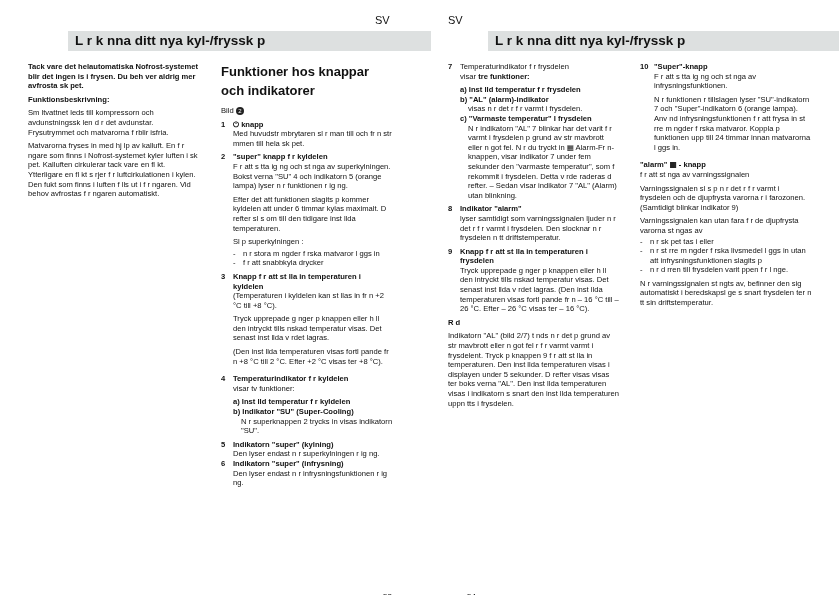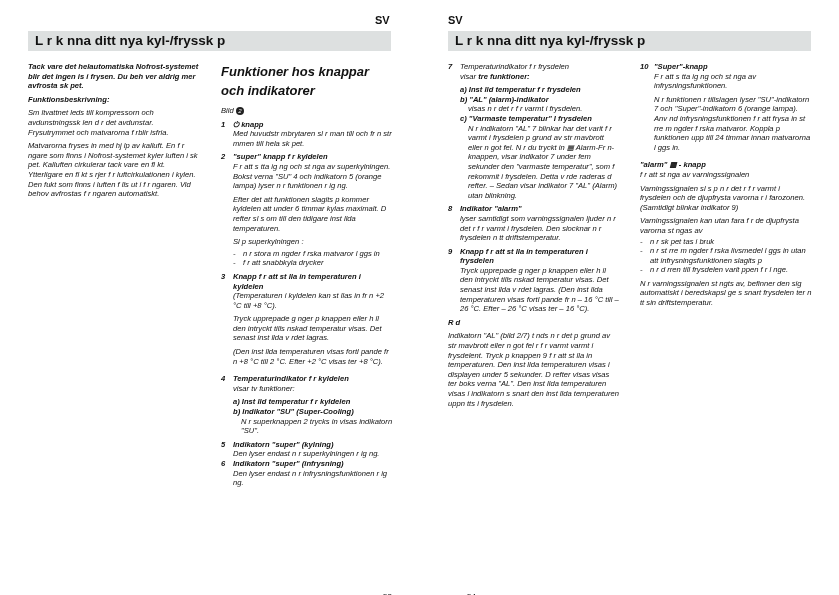--- a/index.html
+++ b/index.html
@@ -1,26 +1,26 @@
 <!DOCTYPE html>
 <html><head>
 <meta charset="utf-8">
 <style>
   html,body{margin:0;padding:0;background:#fff;}
   body{width:839px;height:595px;position:relative;overflow:hidden;font-family:"Liberation Sans",sans-serif;color:#111;}
   .page{position:absolute;top:0;height:595px;}
   .page.left{left:0;width:420px;}
   .page.right{left:420px;width:419px;}
-  .lang{position:absolute;top:14px;font-weight:bold;font-size:11px;}
+  .lang{position:absolute;top:14px;font-weight:normal;font-size:11px;}
   .page.left .lang{left:375px;}
   .page.right .lang{left:28px;}
-  .banner{position:absolute;top:31px;height:20px;background:#dde0e0;font-weight:bold;font-size:13.5px;line-height:20px;padding-left:7px;box-sizing:border-box;}
+  .banner{position:absolute;top:31px;height:20px;background:#dde0e0;font-weight:bold;font-size:13.5px;line-height:20px;padding-left:7px;box-sizing:border-box;margin-left:40px;}
   .page.left .banner{left:28px;width:363px;}
   .page.right .banner{left:28px;width:363px;}
-  .col{position:absolute;font-size:7.6px;line-height:9.6px;font-style:italic;}
+  .col{position:absolute;font-size:7.6px;line-height:9.6px;}
   .col p{margin:0 0 4px 0;}
   .b{font-weight:bold;}
   .h2{font-size:13px;line-height:19px;font-weight:bold;margin:0 0 6px 0;}
   .item{display:flex;margin-bottom:4px;}
   .num{width:12px;flex:none;font-weight:bold;}
   .body{flex:1;}
   .dash{display:flex;}
   .dash .d{width:10px;flex:none;}
   .pnum{position:absolute;top:560px;font-size:8px;margin-top:32px;}
   .icon-inline{display:inline-block;font-weight:bold;}
@@ -160,21 +160,21 @@
     </div>
 
     <div class="item">
       <div class="body">
         <div class="b">"alarm" ▦ - knapp</div>
         <p>f  r att st  nga av varningssignalen</p>
         <p>Varningssignalen sl  s p   n  r det   r f  r varmt i frysdelen och de djupfrysta varorna   r i farozonen. (Samtidigt blinkar indikator 9)</p>
         <p style="margin-bottom:1px">Varningssignalen kan utan fara f  r de djupfrysta varorna st  ngas av</p>
         <div class="dash">
             <span class="d">-</span>
-            <span>n  r sk  pet tas i bruk</span>
+            <span>n  r sk  pet tas i eller</span>
           </div>
         <div class="dash">
             <span class="d">-</span>
             <span>n  r st  rre m  ngder f  rska livsmedel l  ggs in utan att infrysningsfunktionen slagits p</span>
           </div>
         <div class="dash" style="margin-bottom:4px">
             <span class="d">-</span>
             <span>n  r d  rren till frysdelen varit   ppen f  r l  nge.</span>
           </div>
         <p>N  r varningssignalen st  ngts av, befinner den sig automatiskt i beredskapsl  ge s   snart frysdelen   ter n  tt sin driftstemperatur.</p>

